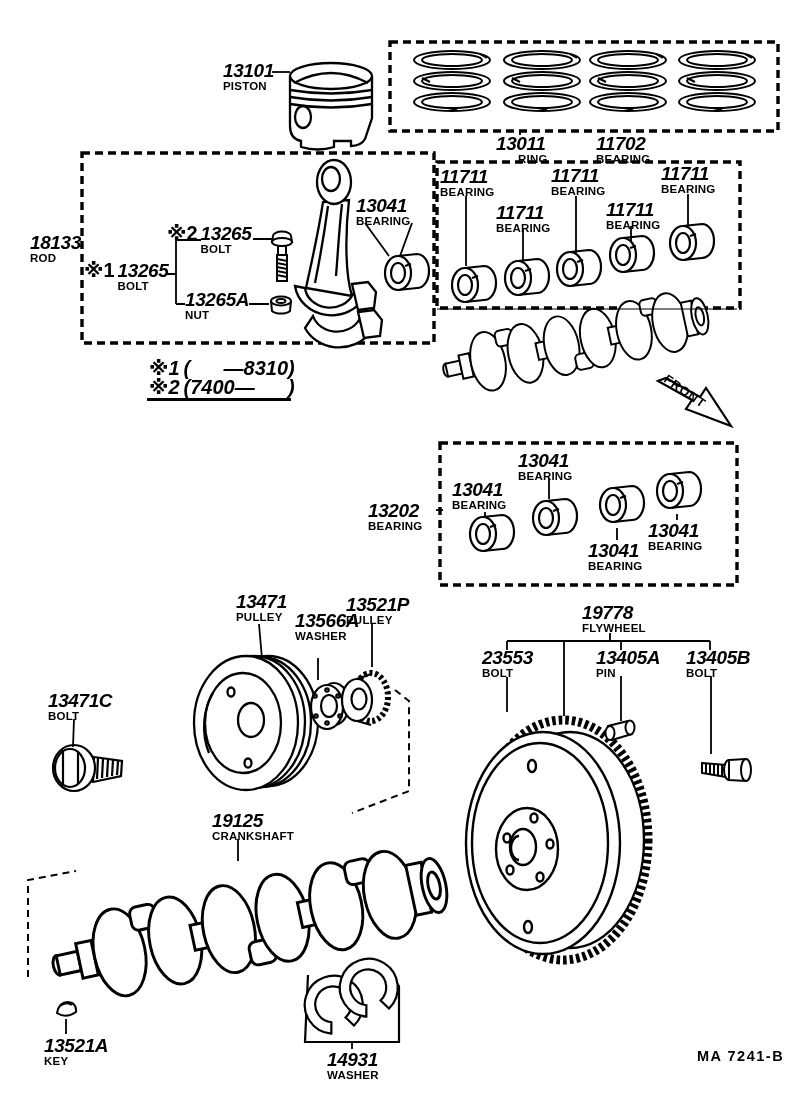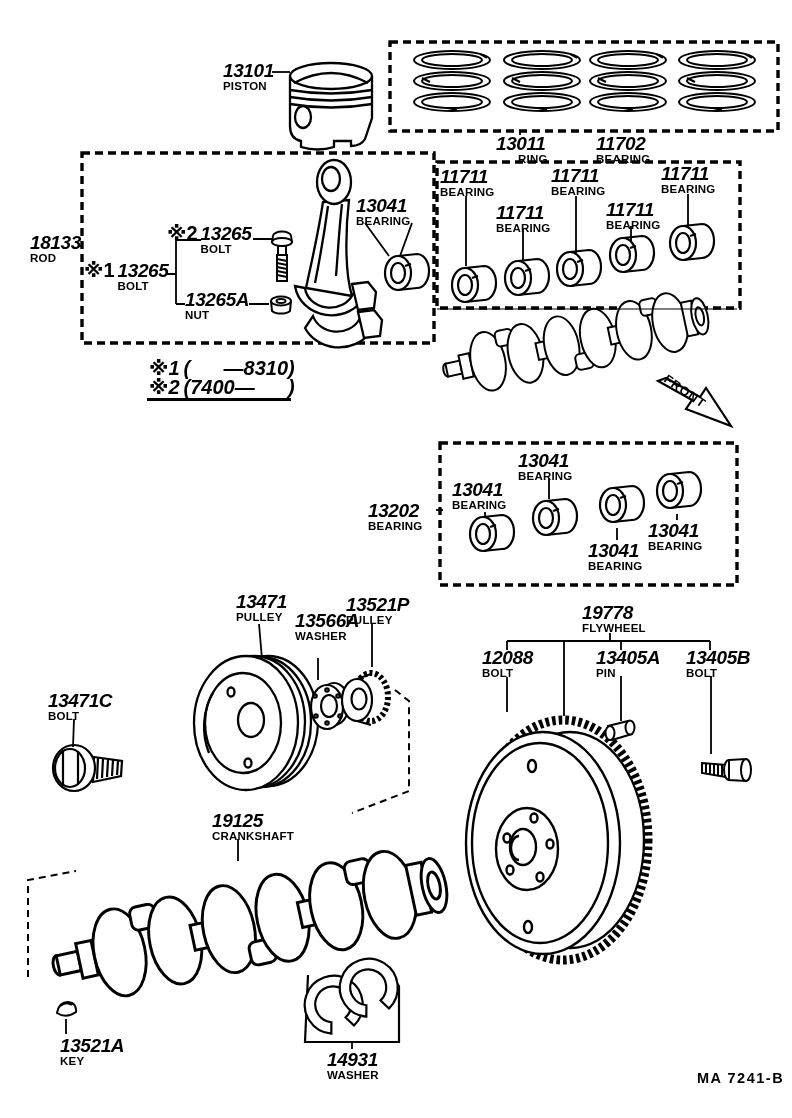--- a/index.html
+++ b/index.html
@@ -347,44 +347,44 @@
   <div class="lbl" style="left:48px;top:691px">
     <span class="num">13471C</span>
     <span class="nm">BOLT</span>
   </div>
 
   <div class="lbl" style="left:582px;top:603px">
     <span class="num">19778</span>
     <span class="nm">FLYWHEEL</span>
   </div>
   <div class="lbl" style="left:482px;top:648px">
-    <span class="num">12088</span>
+    <span class="num">23553</span>
     <span class="nm">BOLT</span>
   </div>
   <div class="lbl" style="left:596px;top:648px">
     <span class="num">13405A</span>
     <span class="nm">PIN</span>
   </div>
   <div class="lbl" style="left:686px;top:648px">
     <span class="num">13405B</span>
     <span class="nm">BOLT</span>
   </div>
 
   <div class="lbl" style="left:212px;top:811px">
     <span class="num">19125</span>
     <span class="nm">CRANKSHAFT</span>
   </div>
 
-  <div class="lbl" style="left:60px;top:1036px">
+  <div class="lbl" style="left:44px;top:1036px">
     <span class="num">13521A</span>
     <span class="nm">KEY</span>
   </div>
 
   <div class="lbl" style="left:327px;top:1050px">
     <span class="num">14931</span>
     <span class="nm">WASHER</span>
   </div>
 
-  <div class="code" style="left:697px;top:1070px">
+  <div class="code" style="left:697px;top:1048px">
     <span>MA 7241-B</span>
   </div>
 
 </div>
 
 </body></html>

